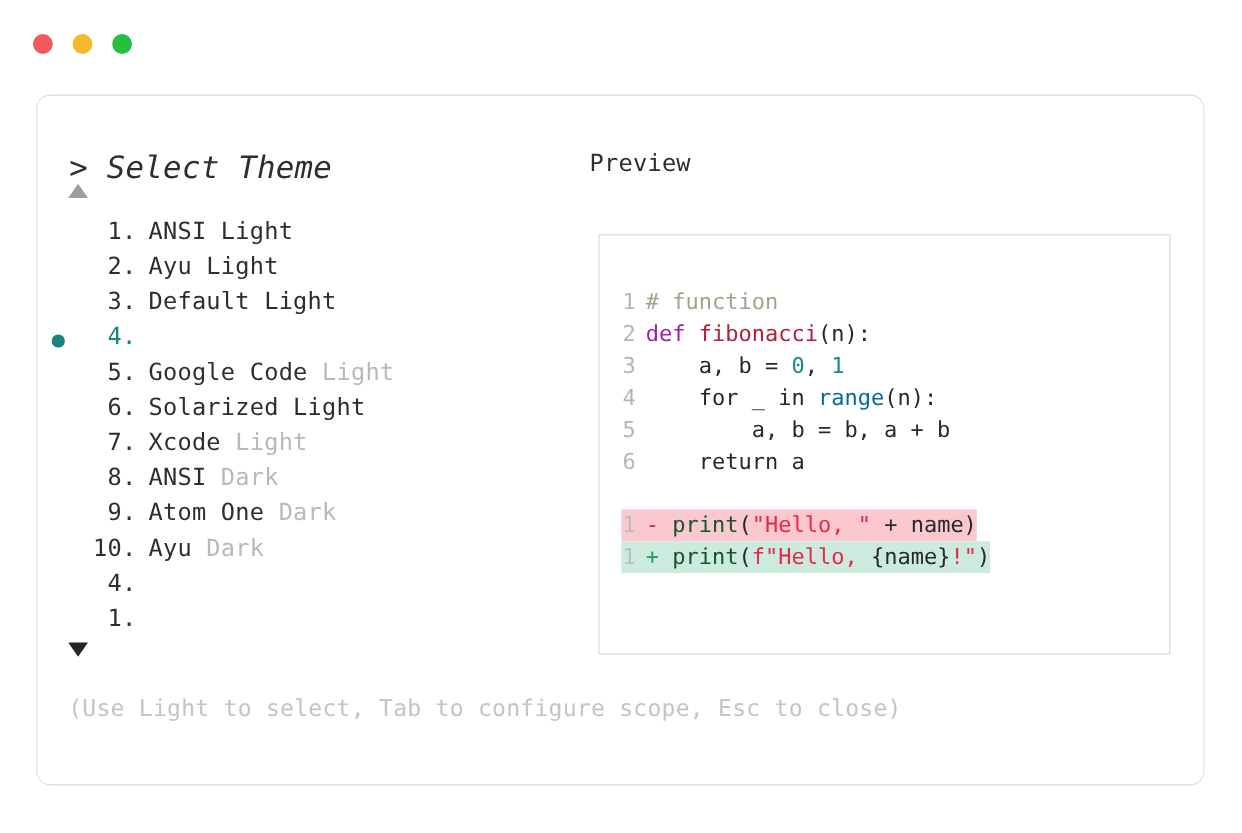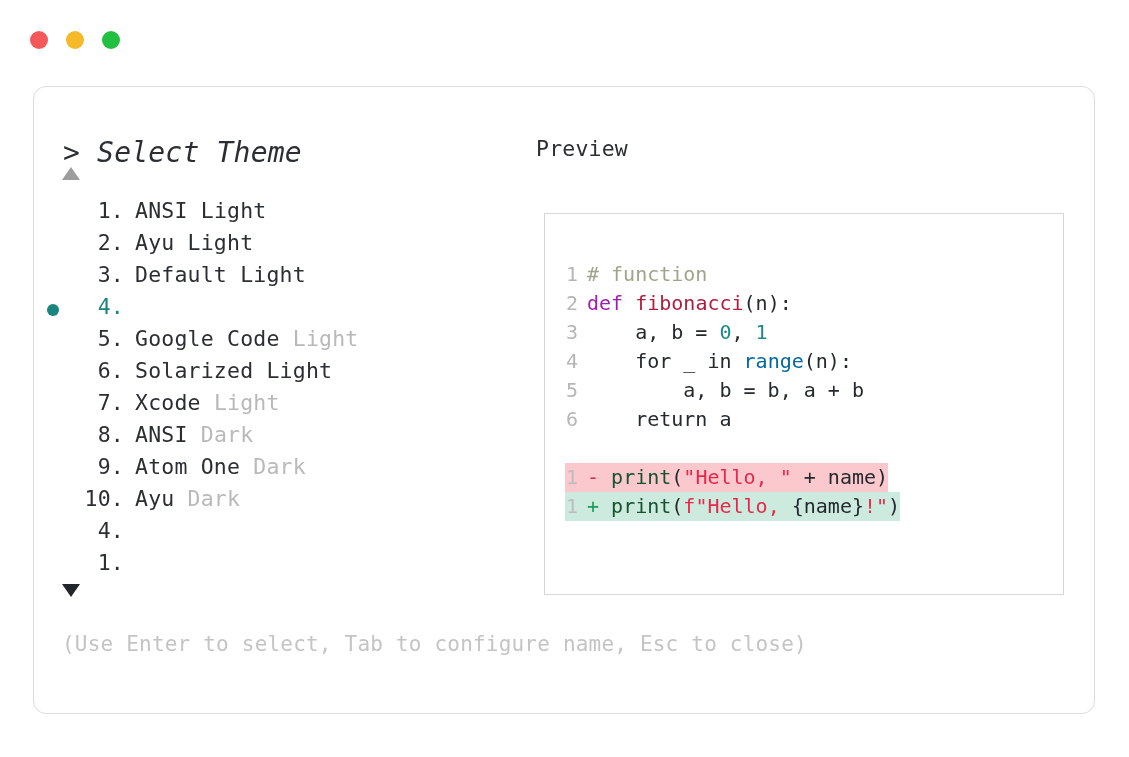--- a/index.html
+++ b/index.html
@@ -223,20 +223,20 @@
         <div class="theme-row"><span class="bullet-cell"></span><span class="num-cell">5.</span><span class="label-cell">Google Code <span class="variant dim">Light</span></span></div>
         <div class="theme-row"><span class="bullet-cell"></span><span class="num-cell">6.</span><span class="label-cell">Solarized <span class="variant">Light</span></span></div>
         <div class="theme-row"><span class="bullet-cell"></span><span class="num-cell">7.</span><span class="label-cell">Xcode <span class="variant dim">Light</span></span></div>
         <div class="theme-row"><span class="bullet-cell"></span><span class="num-cell">8.</span><span class="label-cell">ANSI <span class="variant dim">Dark</span></span></div>
         <div class="theme-row"><span class="bullet-cell"></span><span class="num-cell">9.</span><span class="label-cell">Atom One <span class="variant dim">Dark</span></span></div>
         <div class="theme-row"><span class="bullet-cell"></span><span class="num-cell">10.</span><span class="label-cell">Ayu <span class="variant dim">Dark</span></span></div>
         <div class="theme-row"><span class="bullet-cell"></span><span class="num-cell">4.</span></div>
         <div class="theme-row"><span class="bullet-cell"></span><span class="num-cell">1.</span></div>
       </div>
 
-    <div class="hint">(Use Enter to select, Tab to configure name, Esc to close)</div>
+    <div class="hint">(Use Light to select, Tab to configure scope, Esc to close)</div>
 
     <div class="preview-box">
       <div class="code" id="code-block"><span class="code-line"><span class="ln">1</span><span class="tok-comment"># function</span></span><span class="code-line"><span class="ln">2</span><span class="tok-kw">def </span><span class="tok-fn">fibonacci</span><span class="tok-plain">(n):</span></span><span class="code-line"><span class="ln">3</span><span class="tok-plain">    a, b = </span><span class="tok-num">0</span><span class="tok-plain">, </span><span class="tok-num">1</span></span><span class="code-line"><span class="ln">4</span><span class="tok-plain">    for _ in </span><span class="tok-builtin">range</span><span class="tok-plain">(n):</span></span><span class="code-line"><span class="ln">5</span><span class="tok-plain">        a, b = b, a + b</span></span><span class="code-line"><span class="ln">6</span><span class="tok-plain">    return a</span></span><span class="spacer-line"></span><span class="diff-line diff-del"><span class="ln-diff">1</span><span class="sign-del">- </span><span class="tok-func-blue">print</span><span class="tok-plain">(</span><span class="tok-str">"Hello, "</span><span class="tok-plain"> + name)</span></span><span class="diff-line diff-add"><span class="ln-diff">1</span><span class="sign-add">+ </span><span class="tok-func-blue">print</span><span class="tok-plain">(</span><span class="tok-str">f"Hello, </span><span class="tok-plain">{name}</span><span class="tok-str">!"</span><span class="tok-plain">)</span></span></div>
     </div>
 
   </div>
 </div>
 
 </body></html>

